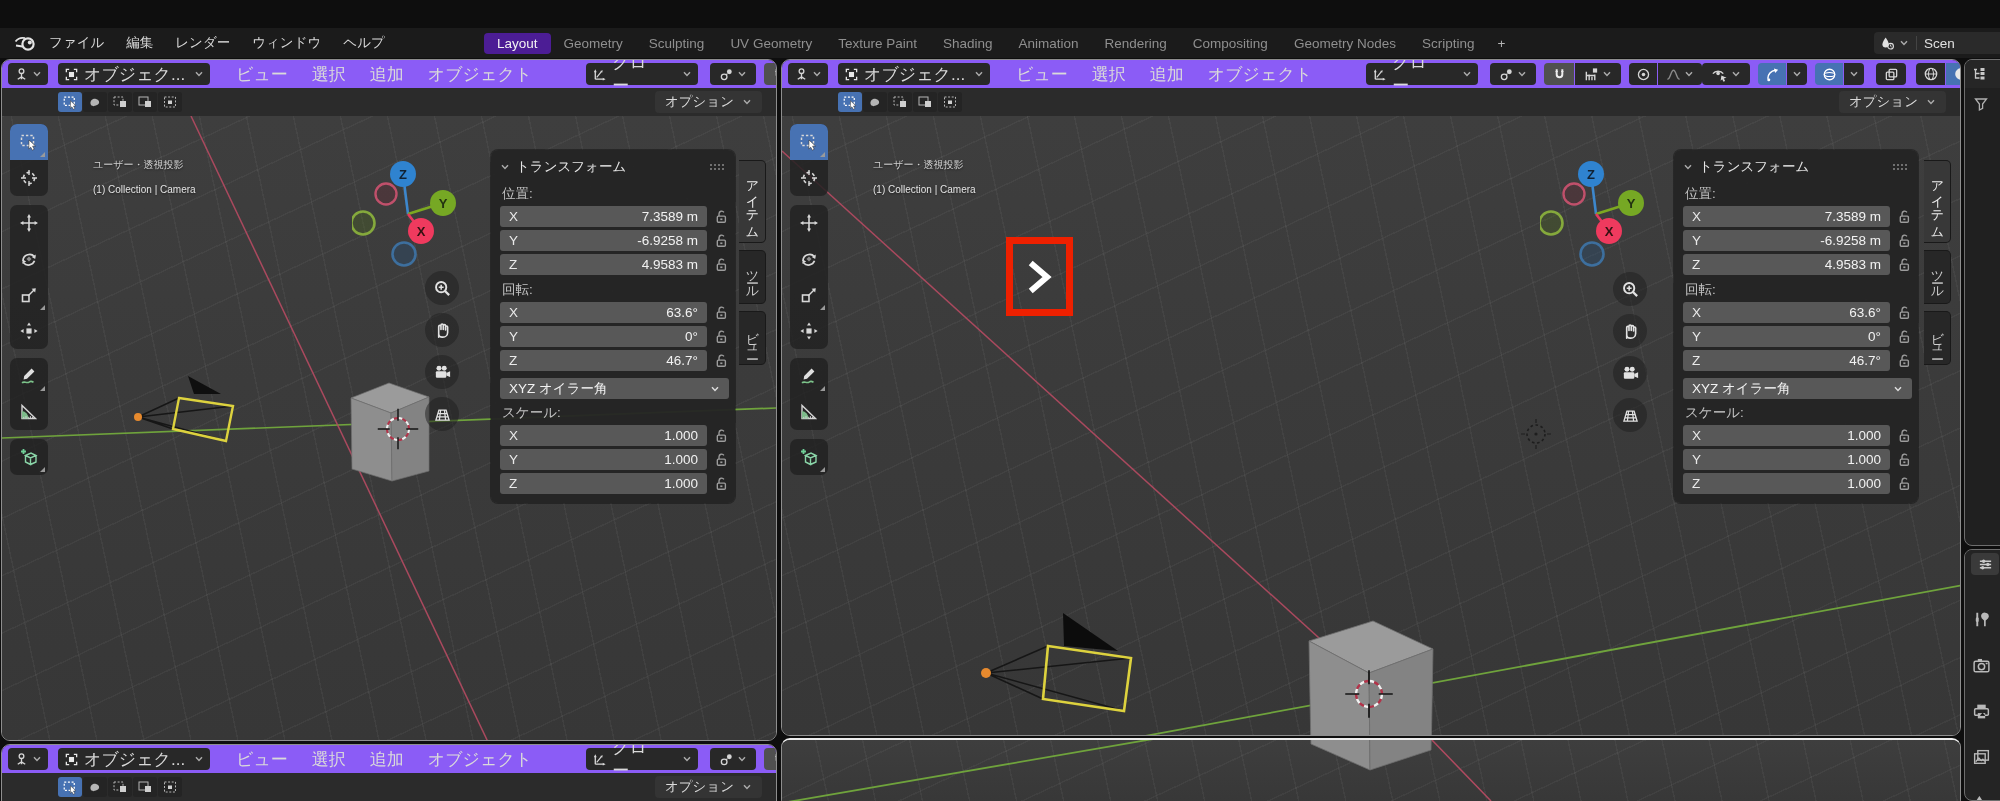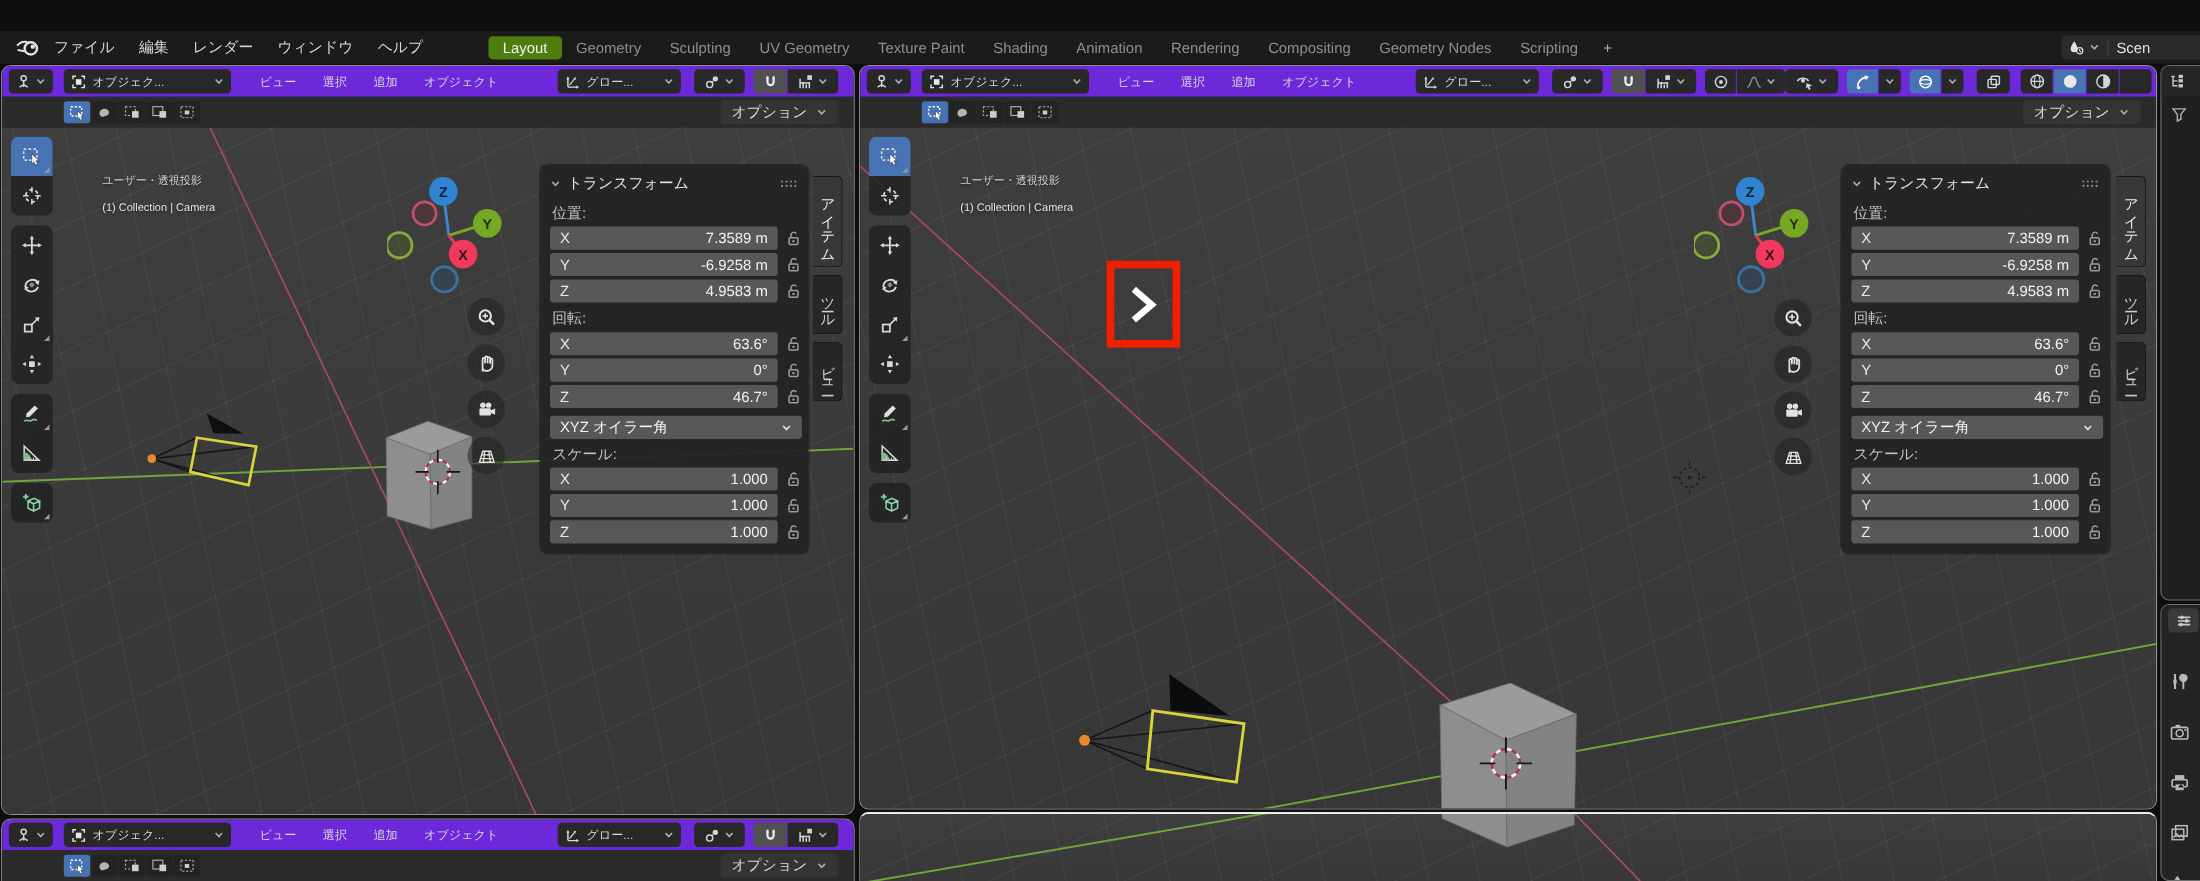--- a/index.html
+++ b/index.html
@@ -19,28 +19,28 @@
   .tl.yel { left:33px; background:#febc2e; }
   .tl.grn { left:53px; background:#28c840; }
   .wintitle { position:absolute; left:1198px; top:6px; font-size:13.5px; font-weight:bold; color:#1d1d1d; }
 
   
   .topbar { position:absolute; left:0; top:28px; width:2000px; height:30px; background:#1b1b1b; display:flex; align-items:center; }
   .blogo { margin-left:14px; width:24px; height:20px; color:#e3e3e3; }
   .hmenu { padding:0 11px; font-size:13.5px; color:#d8d8d8; line-height:30px; cursor:default; }
   .wstabs { position:absolute; left:444px; top:0; height:30px; display:flex; align-items:center; }
   .wstab { padding:3px 13px; font-size:13.5px; color:#8f8f8f; border-radius:4px; }
-  .wstab.active { background:#4d7c0f; color:#f2f2f2; }
+  .wstab.active { background:#4c1d95; color:#f2f2f2;margin-left:40px; }
   .wstab.plus { color:#b5b5b5; padding:3px 10px; }
   .scenefield { position:absolute; left:1874px; top:4px; height:22px; width:140px; background:#2a2a2a; border-radius:4px; display:flex; align-items:center; padding:0 6px; gap:4px; font-size:13.5px; color:#e0e0e0; }
   .scenefield .divider { width:1px; height:14px; background:#444; margin:0 3px; }
 
   
   .area { position:absolute; background:#1d1d1d; border:1px solid #8e8e8e; border-radius:9px; overflow:hidden; }
-  .vph { height:28px; background:#6d28d9; display:flex; align-items:center; padding:0 6px; font-size:11px; }
+  .vph { height:28px; background:#8b5cf6; display:flex; align-items:center; padding:0 6px; font-size:17px; }
   .vptools { height:28px; background:#2b2b2b; display:flex; align-items:center; position:relative; }
   .vpcanvas {
     position:absolute; left:0; right:0; top:56px; bottom:0;
     background:
       repeating-linear-gradient(78deg, rgba(255,255,255,0.045) 0 1.4px, transparent 1.4px 46px),
       repeating-linear-gradient(155deg, rgba(255,255,255,0.04) 0 1.4px, transparent 1.4px 52px),
       linear-gradient(#3e3e3e,#373737);
     overflow:hidden;
   }
   .vpcanvas.noheader { top:0; }

